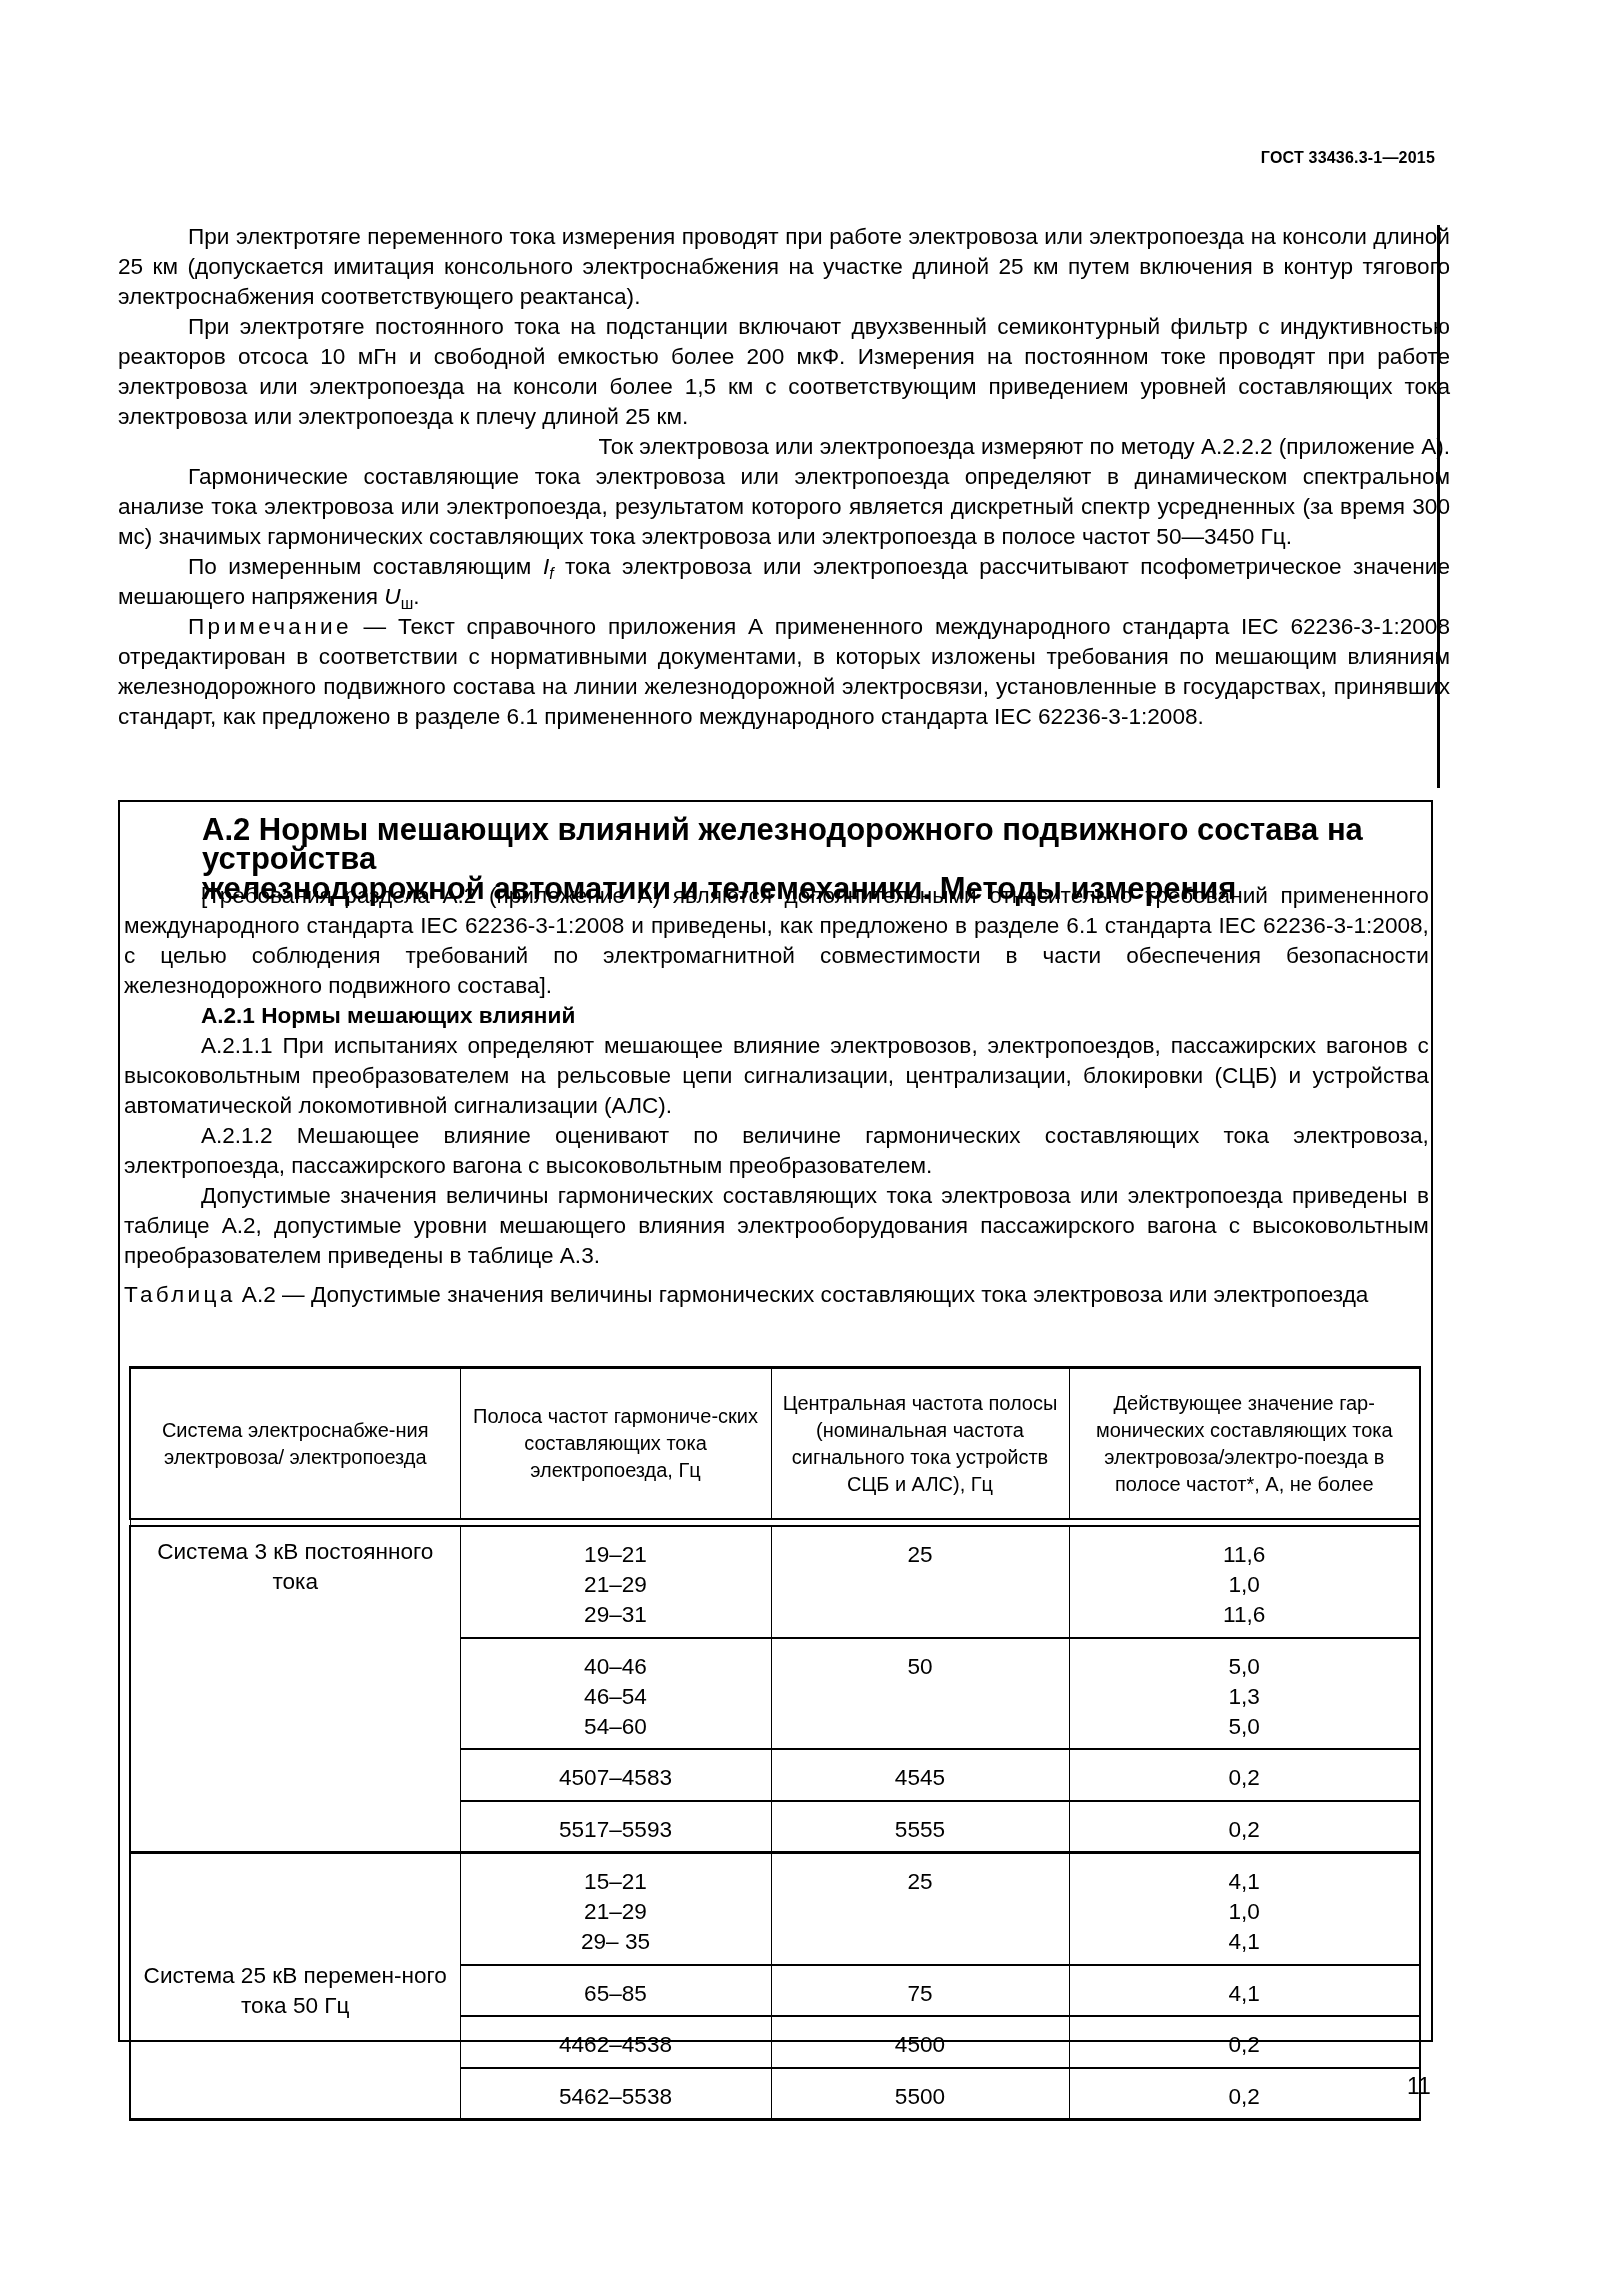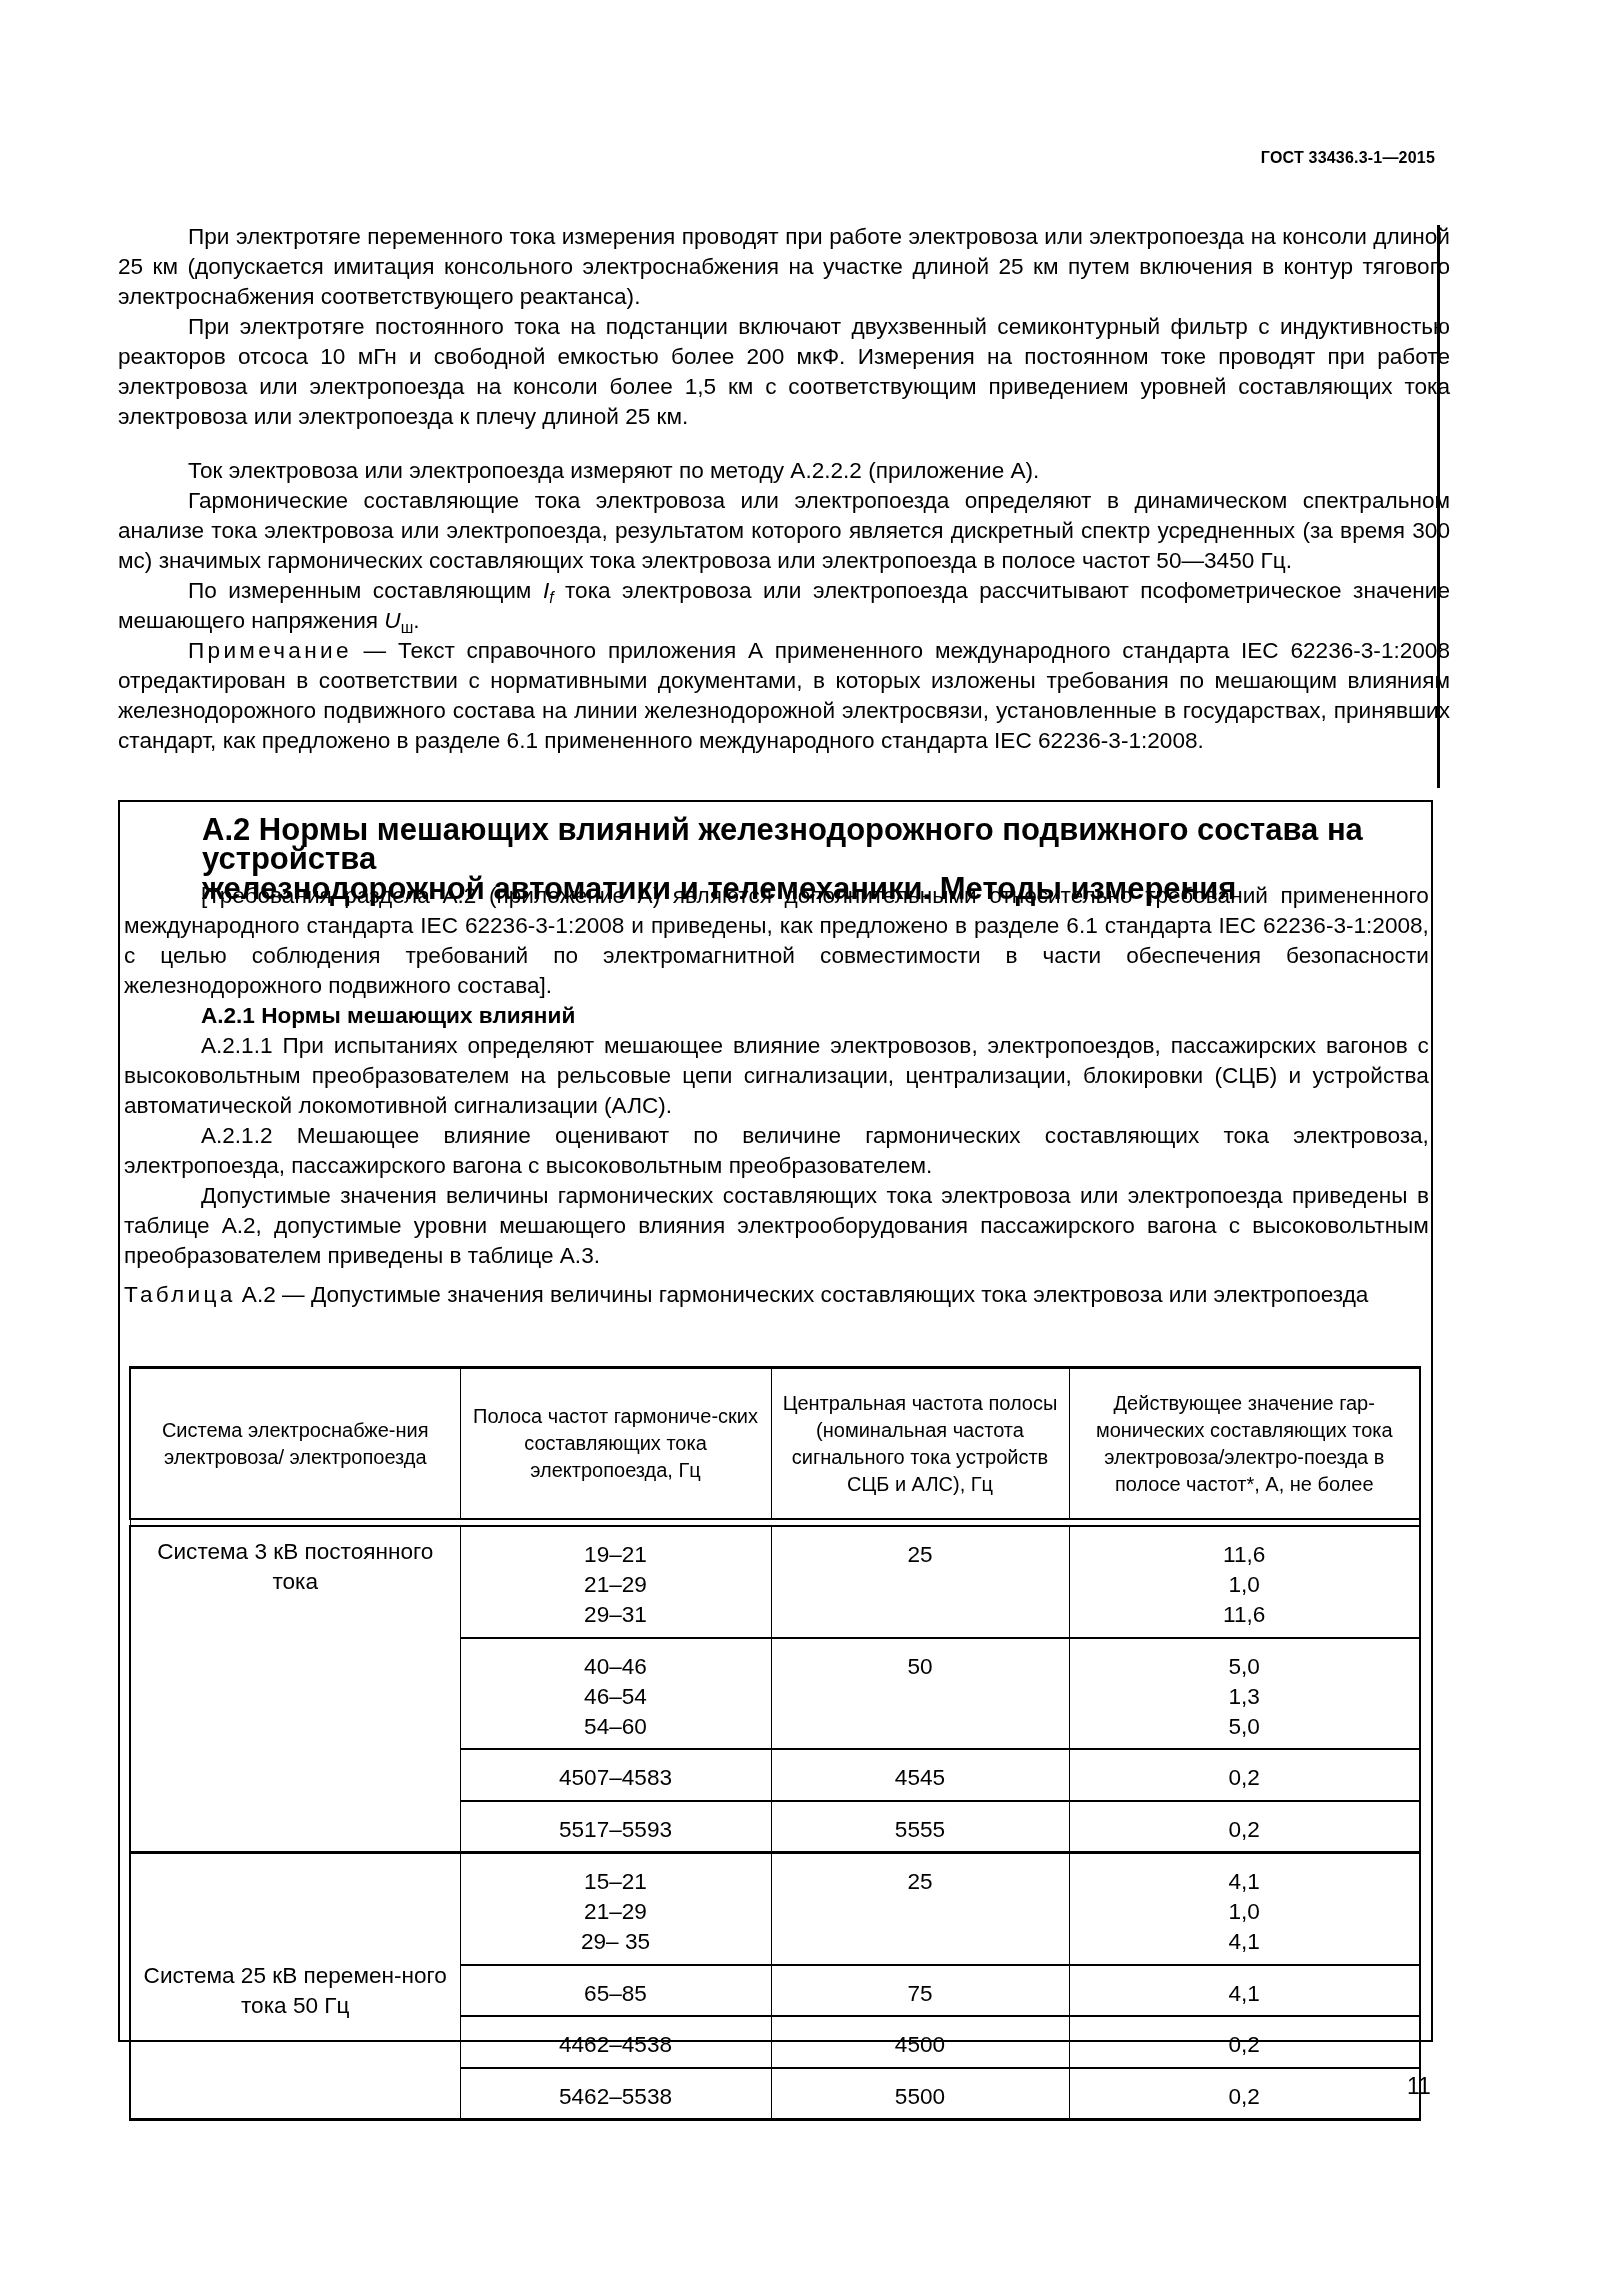--- a/index.html
+++ b/index.html
@@ -13,21 +13,21 @@
     }
     .page-number {
       position: absolute; top: 2073px; left: 1407px;
       font-size: 23px;
     }
     .body-text {
       position: absolute; left: 118px; width: 1332px;
       font-size: 22.6px; line-height: 30px; text-align: justify;
     }
     .body-text p { margin: 0; text-indent: 70px; }
-    .body-text p.first-no-justify { text-align: left; margin-top: 24px; }
+    .body-text p.first-no-justify { text-align: right; }
     #intro { top: 222px; }
     .change-bar {
       position: absolute; left: 1437px; top: 225px; width: 2.6px; height: 563px; background: #000;
     }
     .spaced { letter-spacing: 3.3px; }
     i.sym { }
     sub { font-size: 15.7px; vertical-align: -5.2px; line-height: 0; }
 
     
     .boxed {

